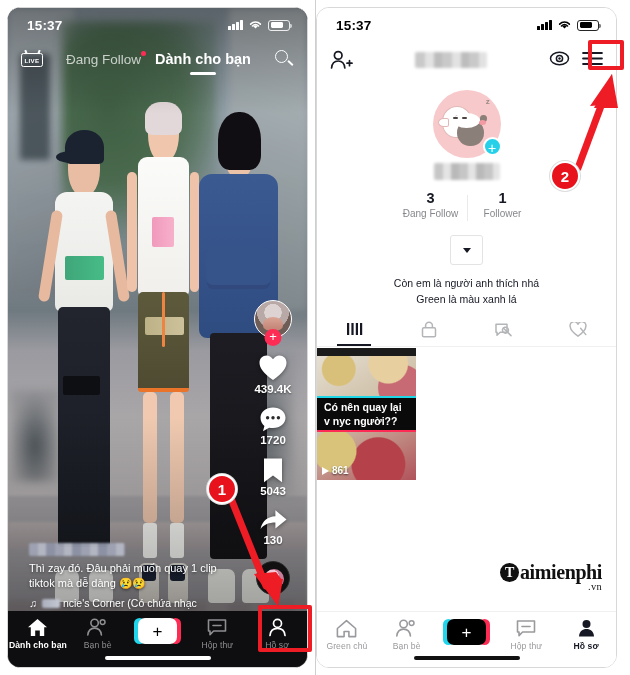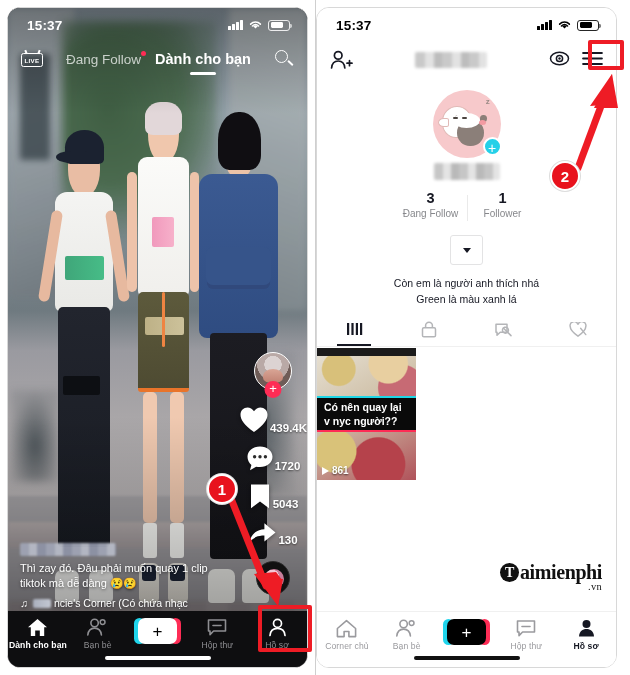--- a/index.html
+++ b/index.html
@@ -203,32 +203,32 @@
     display:flex; flex-direction:column; align-items:center; gap:11px;}
   .rail-avatar { position:relative; width:38px; height:38px; margin-bottom:5px;}
   .rail-avatar .ph { width:38px; height:38px; border-radius:50%;
     border:1.6px solid #fff; overflow:hidden;
     background: radial-gradient(circle at 50% 32%, #dcd3d2 0 28%, #b9a9a6 29% 52%, #6e5c57 53% 100%);}
   .rail-avatar .ph::after { content:""; position:absolute; left:9px; top:17px; width:20px; height:14px;
     background: linear-gradient(#d9a595,#c08172); border-radius:50% 50% 40% 40%; }
   .plus-badge { position:absolute; left:50%; transform:translateX(-50%); bottom:-8px;
     width:17px; height:17px; border-radius:50%; background:#fe2c55; color:#fff;
     font-size:13px; line-height:15px; text-align:center; font-weight:300;}
-  .rail-item { display:flex; flex-direction:row; align-items:flex-end; gap:1px;}
+  .rail-item { display:flex; flex-direction:column; align-items:center; gap:1px;}
   .rail-num { color:#fff; font-size:11.5px; font-weight:bold;
     text-shadow:0 1px 2px rgba(0,0,0,.5);}
   .ico-svg { filter: drop-shadow(0 1px 2px rgba(0,0,0,.45)); display:block;}
   .disc { width:34px; height:34px; border-radius:50%; margin-top:4px;
     background: radial-gradient(circle at 50% 50%, #2b2b2b 0 22%, #111 23% 100%);
     position:relative; overflow:hidden; border:1px solid #2a2a2a;}
   .disc::after { content:""; position:absolute; left:7px; top:7px; width:20px; height:20px;
     border-radius:50%; background: radial-gradient(circle at 40% 38%, #f3c7d5 0 40%, #c67e9a 41% 74%, #7c4f63 75% 100%);}
 
   
-  .caption { position:absolute; left:12px; bottom:58px; width:205px; z-index:30;}
+  .caption { position:absolute; left:21px; bottom:58px; width:205px; z-index:30;}
   .blur-name { width:96px; height:13px; margin-bottom:5px; border-radius:2px;
     background: repeating-linear-gradient(90deg,#9fa4b4 0 9px,#b6bac6 9px 17px,#8e93a6 17px 26px);
     filter: blur(1.2px); opacity:.95;}
   .cap-text { color:#fff; font-size:11px; line-height:1.42;
     text-shadow:0 1px 3px rgba(0,0,0,.55);}
   .cap-music { display:flex; align-items:center; gap:5px; margin-top:5px;
     color:#fff; font-size:10.5px; text-shadow:0 1px 3px rgba(0,0,0,.55);}
   .cap-music .blurpart { display:inline-block; width:18px; height:9px; border-radius:2px;
     background: linear-gradient(90deg,#aab0bd,#c3c7d2); filter:blur(1.1px);
     vertical-align:middle; margin-right:-2px;}
@@ -713,21 +713,21 @@
             <span>aimienphi</span>
           </div>
           <div class="wm-sub">.vn</div>
         </div>
 
         <div class="tabbar light-bar">
           <div class="tab">
             <svg width="21" height="19" viewBox="0 0 21 19">
                 <path d="M10.5 1.6 L19.6 9.5 V17.6 H12.9 V12.5 H8.1 V17.6 H1.4 V9.5 Z" fill="none" stroke="#9a9a9e" stroke-width="1.6" stroke-linejoin="round"></path>
               </svg>
-            <div class="tab-label">Corner chủ</div>
+            <div class="tab-label">Green chủ</div>
           </div>
           <div class="tab">
             <svg width="23" height="19" viewBox="0 0 23 19">
                 <circle cx="8.6" cy="5" r="3.7" fill="none" stroke="#9a9a9e" stroke-width="1.6"></circle>
                 <circle cx="16.6" cy="4.1" r="2.4" fill="none" stroke="#9a9a9e" stroke-width="1.5"></circle>
                 <path d="M1.8 17 C2.3 12.4 5.2 10.1 8.6 10.1 C12 10.1 14.9 12.4 15.4 17" fill="none" stroke="#9a9a9e" stroke-width="1.6" stroke-linecap="round"></path>
               </svg>
             <div class="tab-label">Bạn bè</div>
           </div>
           <div class="tab">

